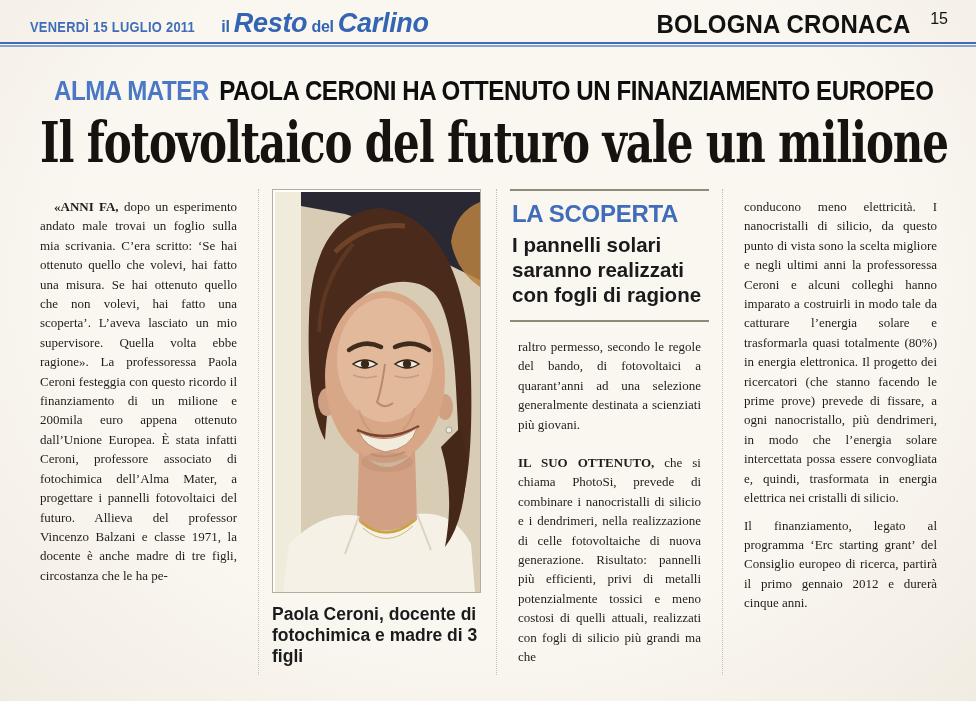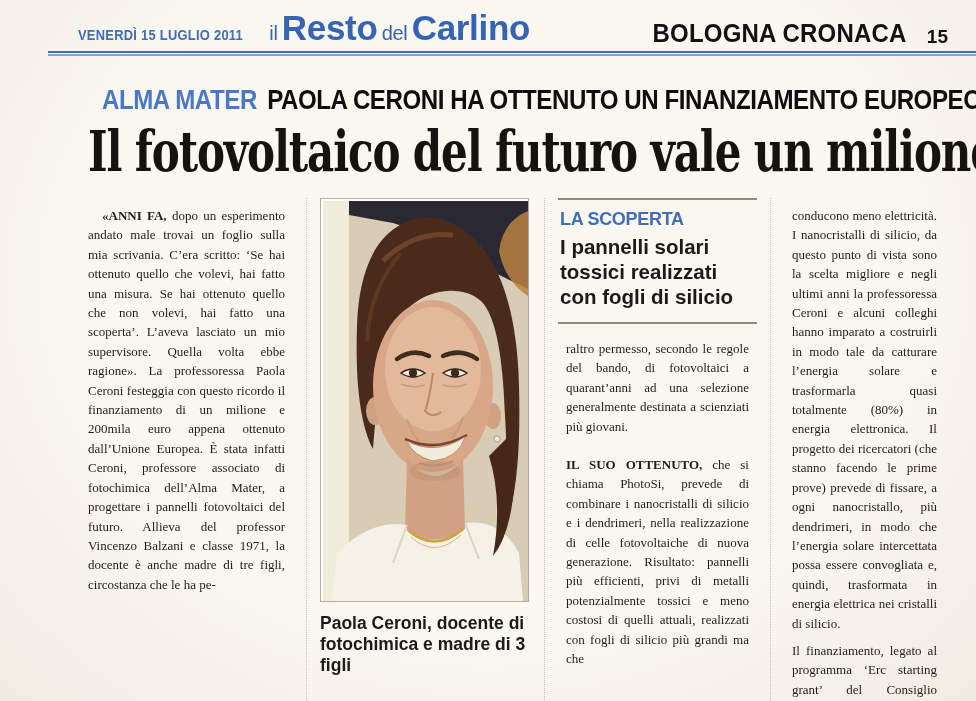--- a/index.html
+++ b/index.html
@@ -6,37 +6,36 @@
   html,body { margin:0; padding:0; }
   body {
     width:976px; height:701px;
     background:#f8f5ee;
     font-family:"Liberation Serif", serif;
     color:#211c18;
     overflow:hidden;
   }
   .page { width:976px; height:701px; position:relative;
     background:radial-gradient(ellipse at 50% 40%, #faf7f1 60%, #f1ece2 100%);
-    padding-left:48px;
   }
 
   
   .masthead { display:flex; justify-content:space-between; align-items:flex-end;
     padding:8px 28px 3px 30px; }
   .masthead-left { display:flex; align-items:baseline; gap:12px; }
   .date { font-family:"Liberation Sans", sans-serif; font-size:14px; font-weight:600;
     color:#3f6db9; letter-spacing:.3px; transform:scaleX(.92); transform-origin:left; white-space:nowrap; }
   .logo { font-family:"Liberation Sans", sans-serif; color:#3464b4; white-space:nowrap; letter-spacing:-.3px; }
-  .logo .lt { font-weight:400; font-size:20px; }
-  .logo .hv { font-weight:800; font-size:35px; }
-  .masthead-right { display:flex; align-items:flex-end; gap:20px;
+  .logo .lt { font-weight:700; font-size:16px; }
+  .logo .hv { font-weight:800; font-size:27px;font-style:italic; }
+  .masthead-right { display:flex; align-items:flex-start; gap:20px;
     font-family:"Liberation Sans", sans-serif; }
   .section { font-weight:800; font-size:25px; letter-spacing:.2px; color:#121212;
     transform:scaleX(.96); transform-origin:right; white-space:nowrap; }
-  .pageno { font-weight:700; font-size:19px; color:#121212; }
+  .pageno { font-weight:400; font-size:16px; color:#121212; }
 
   .blue-rule { height:5px; margin:0;
     background:linear-gradient(to bottom, #3f6db9 0 2px, #f8f5ee 2px 3px, #86a3d2 3px 5px); }
 
   
   .kicker { margin:28px 0 0 54px; font-family:"Liberation Sans", sans-serif;
     font-size:28px; font-weight:700; color:#0e0e0e; white-space:nowrap;
     transform:scaleX(.86); transform-origin:left; letter-spacing:-.5px; }
   .kicker-tag { color:#4a78c6; font-weight:800; margin-right:12px; }
   .headline { margin:4px 0 0 40px; font-family:"DejaVu Serif", serif;
@@ -49,21 +48,21 @@
   .col { padding-right:13px; }
   .col + .col { padding-left:13px; border-left:1px dotted #c7bfae; }
   .body-text p { margin:8px; font-size:13px; line-height:19.4px; text-align:justify; }
   .body-text p.indent { text-indent:14px; }
   .body-text p.gap { margin-top:19px; }
   .lead { font-weight:700; }
 
   
   .scoperta { border-top:2px solid #8f897a; border-bottom:2px solid #8f897a;
     padding:9px 2px 13px 2px; margin-bottom:15px; font-family:"Liberation Sans", sans-serif; }
-  .scoperta-label { color:#3f6db9; font-weight:800; font-size:18px; letter-spacing:-.3px; }
+  .scoperta-label { color:#3f6db9; font-weight:800; font-size:24px; letter-spacing:-.3px; }
   .scoperta-text { font-weight:700; font-size:20.5px; line-height:25px; color:#1a1a1a; margin-top:4px; }
 
   
   figure.photo { margin:0; }
   .photo-frame { width:209px; height:404px; background:#fff; border:1px solid #b6ad9c; padding:2px; }
   .photo-frame svg { display:block; }
   figcaption { margin-top:11px; font-family:"Liberation Sans", sans-serif; }
   .cap-title { font-weight:800; font-size:19px; letter-spacing:.4px; color:#131313; }
   .cap-text { font-weight:700; font-size:17.5px; line-height:21px; color:#1b1b1b; margin-top:10px; }
 </style>
@@ -147,21 +146,21 @@
         </svg>
       </div>
       <figcaption>
         <div class="cap-text">Paola Ceroni, docente di fotochimica e madre di 3 figli</div>
       </figcaption>
     </figure>
 
     <div class="col body-text">
       <div class="scoperta">
         <div class="scoperta-label">LA SCOPERTA</div>
-        <div class="scoperta-text">I pannelli solari tossici realizzati con fogli di silicio</div>
+        <div class="scoperta-text">I pannelli solari saranno realizzati con fogli di ragione</div>
       </div>
       <p>raltro permesso, secondo le regole del bando, di fotovoltaici a quarant’anni ad una selezione generalmente destinata a scienziati più giovani.</p>
       <p class="gap"><b class="lead">IL SUO OTTENUTO,</b><span> che si chiama PhotoSi, prevede di combinare i nanocristalli di silicio e i dendrimeri, nella realizzazione di celle fotovoltaiche di nuova generazione. Risultato: pannelli più efficienti, privi di metalli potenzialmente tossici e meno costosi di quelli attuali, realizzati con fogli di silicio più grandi ma che</span></p>
     </div>
 
     <div class="col body-text">
       <p>conducono meno elettricità. I nanocristalli di silicio, da questo punto di vista sono la scelta migliore e negli ultimi anni la professoressa Ceroni e alcuni colleghi hanno imparato a costruirli in modo tale da catturare l’energia solare e trasformarla quasi totalmente (80%) in energia elettronica. Il progetto dei ricercatori (che stanno facendo le prime prove) prevede di fissare, a ogni nanocristallo, più dendrimeri, in modo che l’energia solare intercettata possa essere convogliata e, quindi, trasformata in energia elettrica nei cristalli di silicio.</p>
       <p>Il finanziamento, legato al programma ‘Erc starting grant’ del Consiglio europeo di ricerca, partirà il primo gennaio 2012 e durerà cinque anni.</p>
     </div>
 

